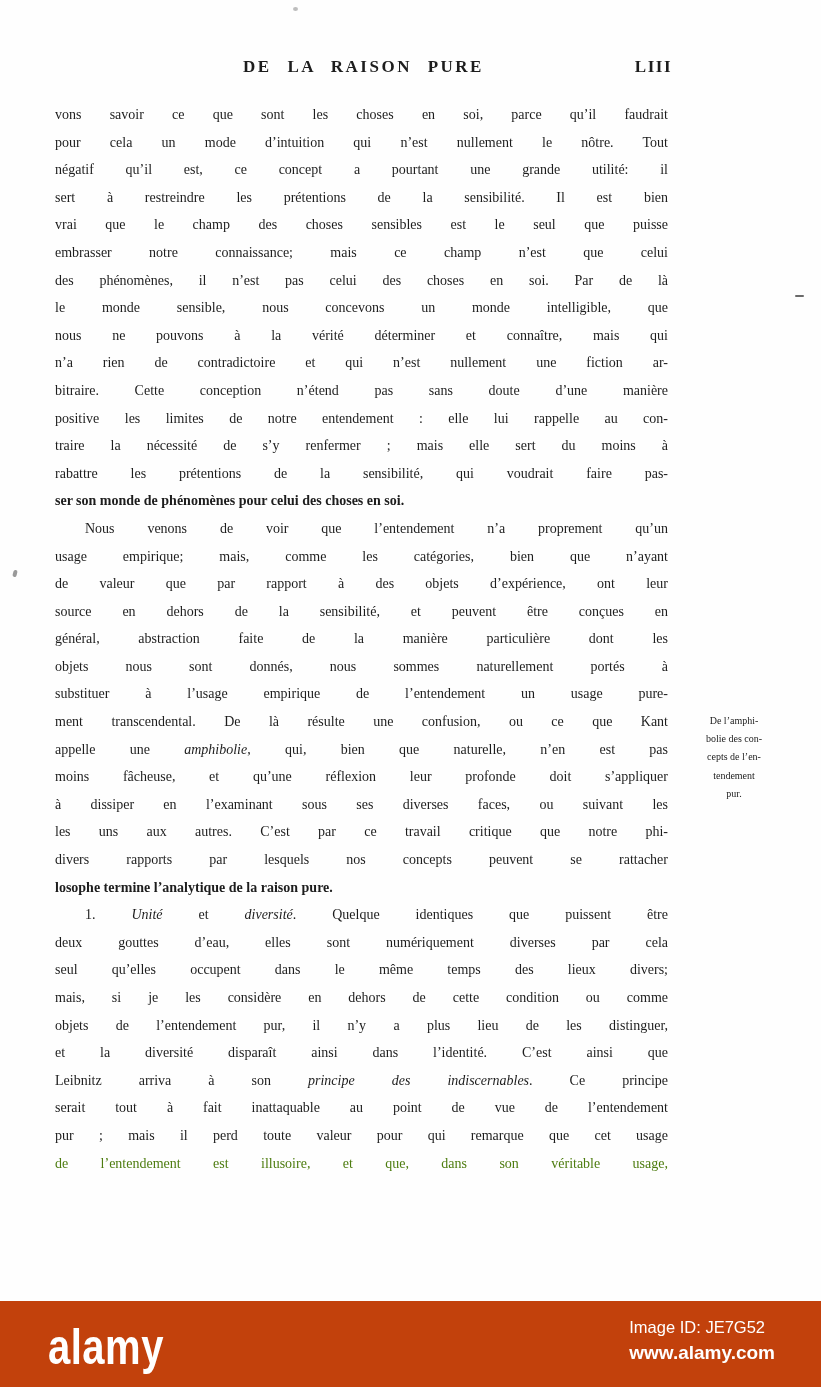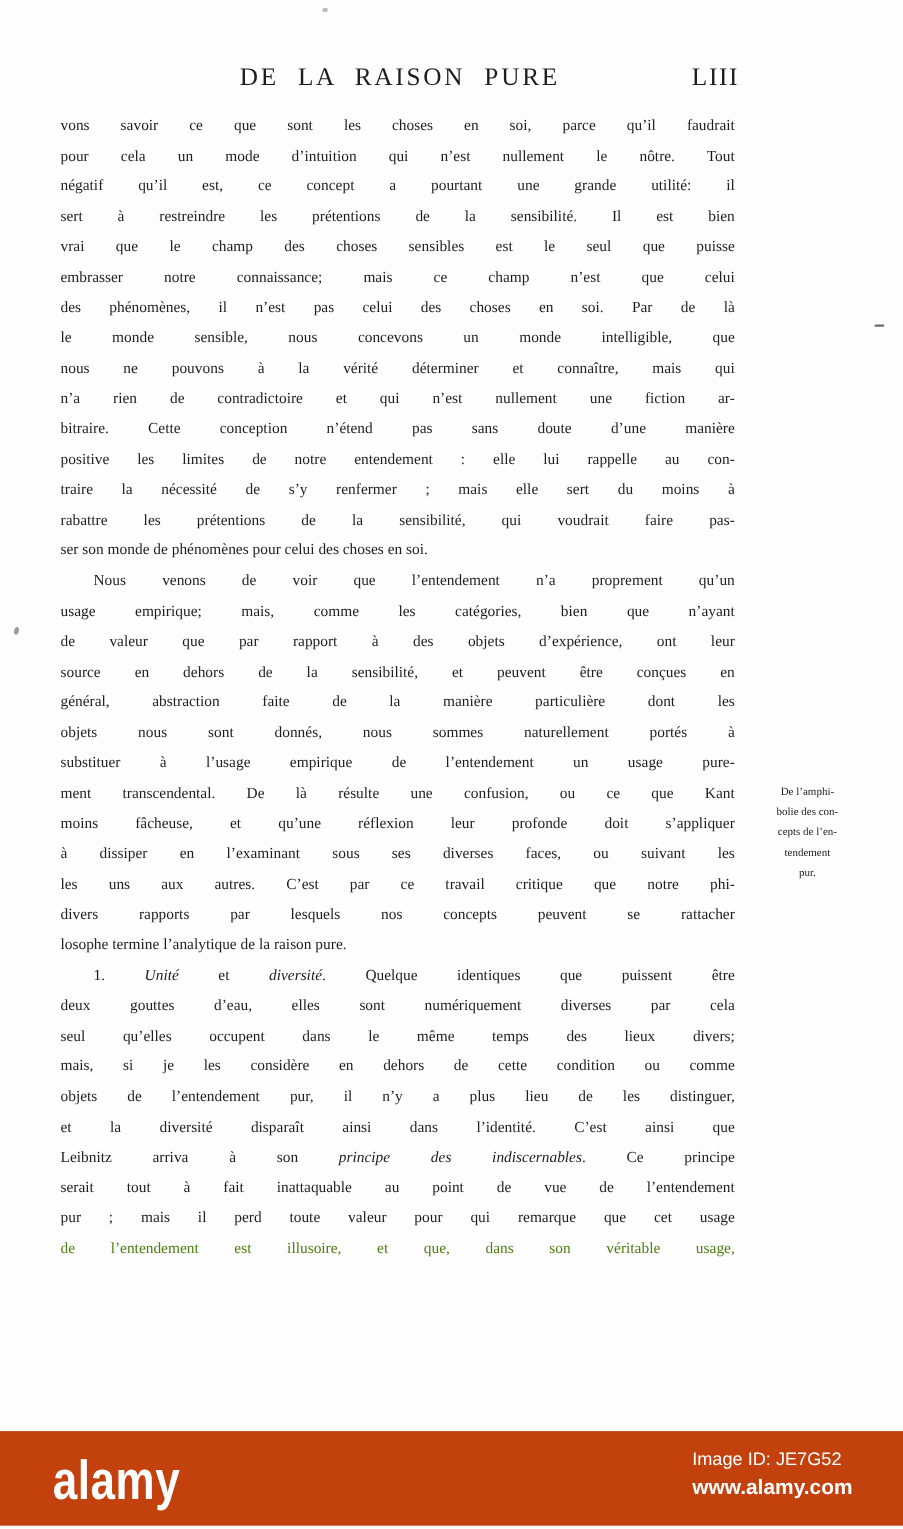--- a/index.html
+++ b/index.html
@@ -5,36 +5,36 @@
   html,body{margin:0;padding:0;background:#ffffff;}
   .page{
     position:relative;
     width:821px;height:1390px;
     background:#fefefe;
     overflow:hidden;
     font-family:"Liberation Serif", serif;
     color:#1d1d1d;
   }
   
-  .header{position:absolute;left:55px;top:57px;width:617px;height:24px;font-weight:normal;font-size:23px;}
+  .header{position:absolute;left:55px;top:57px;width:617px;height:24px;font-weight:bold;font-size:17px;}
   .header-title{position:absolute;left:0;right:0;text-align:center;letter-spacing:2.5px;word-spacing:9px;}
   .folio{position:absolute;right:0;top:0;letter-spacing:1.5px;}
   
   .text-block{
     position:absolute;left:55px;top:101px;width:613px;
     font-size:14px;
   }
   .para{margin:0;}
   .line{
     height:27.6px;line-height:27.6px;
     text-align:justify;text-align-last:justify;
     text-justify:inter-word;
     overflow:visible;white-space:nowrap;
   }
-  .line.para-last{text-align-last:left;}
+  .line.para-last{text-align-last:left;font-weight:bold;}
   .para.indent .line:first-child{text-indent:30px;}
   .line em{font-style:italic;}
   .line.faded{color:#4d7c0f;filter:blur(0.45px);}
   
   .margin-note{
     position:absolute;left:672px;top:712px;width:124px;
     font-size:10px;line-height:18.2px;text-align:center;
     color:#222;
   }
   
@@ -87,20 +87,21 @@
       </div>
       <div class="para indent">
         <div class="line"><span>Nous venons de voir que l’entendement n’a proprement qu’un</span></div>
         <div class="line"><span>usage empirique; mais, comme les catégories, bien que n’ayant</span></div>
         <div class="line"><span>de valeur que par rapport à des objets d’expérience, ont leur</span></div>
         <div class="line"><span>source en dehors de la sensibilité, et peuvent être conçues en</span></div>
         <div class="line"><span>général, abstraction faite de la manière particulière dont les</span></div>
         <div class="line"><span>objets nous sont donnés, nous sommes naturellement portés à</span></div>
         <div class="line"><span>substituer à l’usage empirique de l’entendement un usage pure-</span></div>
         <div class="line"><span>ment transcendental. De là résulte une confusion, ou ce que Kant</span></div>
+        <div class="line"><span>appelle une </span><em>amphibolie</em><span>, qui, bien que naturelle, n’en est pas</span></div>
         <div class="line"><span>moins fâcheuse, et qu’une réflexion leur profonde doit s’appliquer</span></div>
         <div class="line"><span>à dissiper en l’examinant sous ses diverses faces, ou suivant les</span></div>
         <div class="line"><span>les uns aux autres.  C’est par ce travail critique que notre phi-</span></div>
         <div class="line"><span>divers rapports par lesquels nos concepts peuvent se rattacher</span></div>
         <div class="line para-last"><span>losophe termine l’analytique de la raison pure.</span></div>
       </div>
       <div class="para indent">
         <div class="line"><span>1. </span><em>Unité</em><span> et </span><em>diversité</em><span>. Quelque identiques que puissent être</span></div>
         <div class="line"><span>deux gouttes d’eau, elles sont numériquement diverses par cela</span></div>
         <div class="line"><span>seul qu’elles occupent dans le même temps des lieux divers;</span></div>

